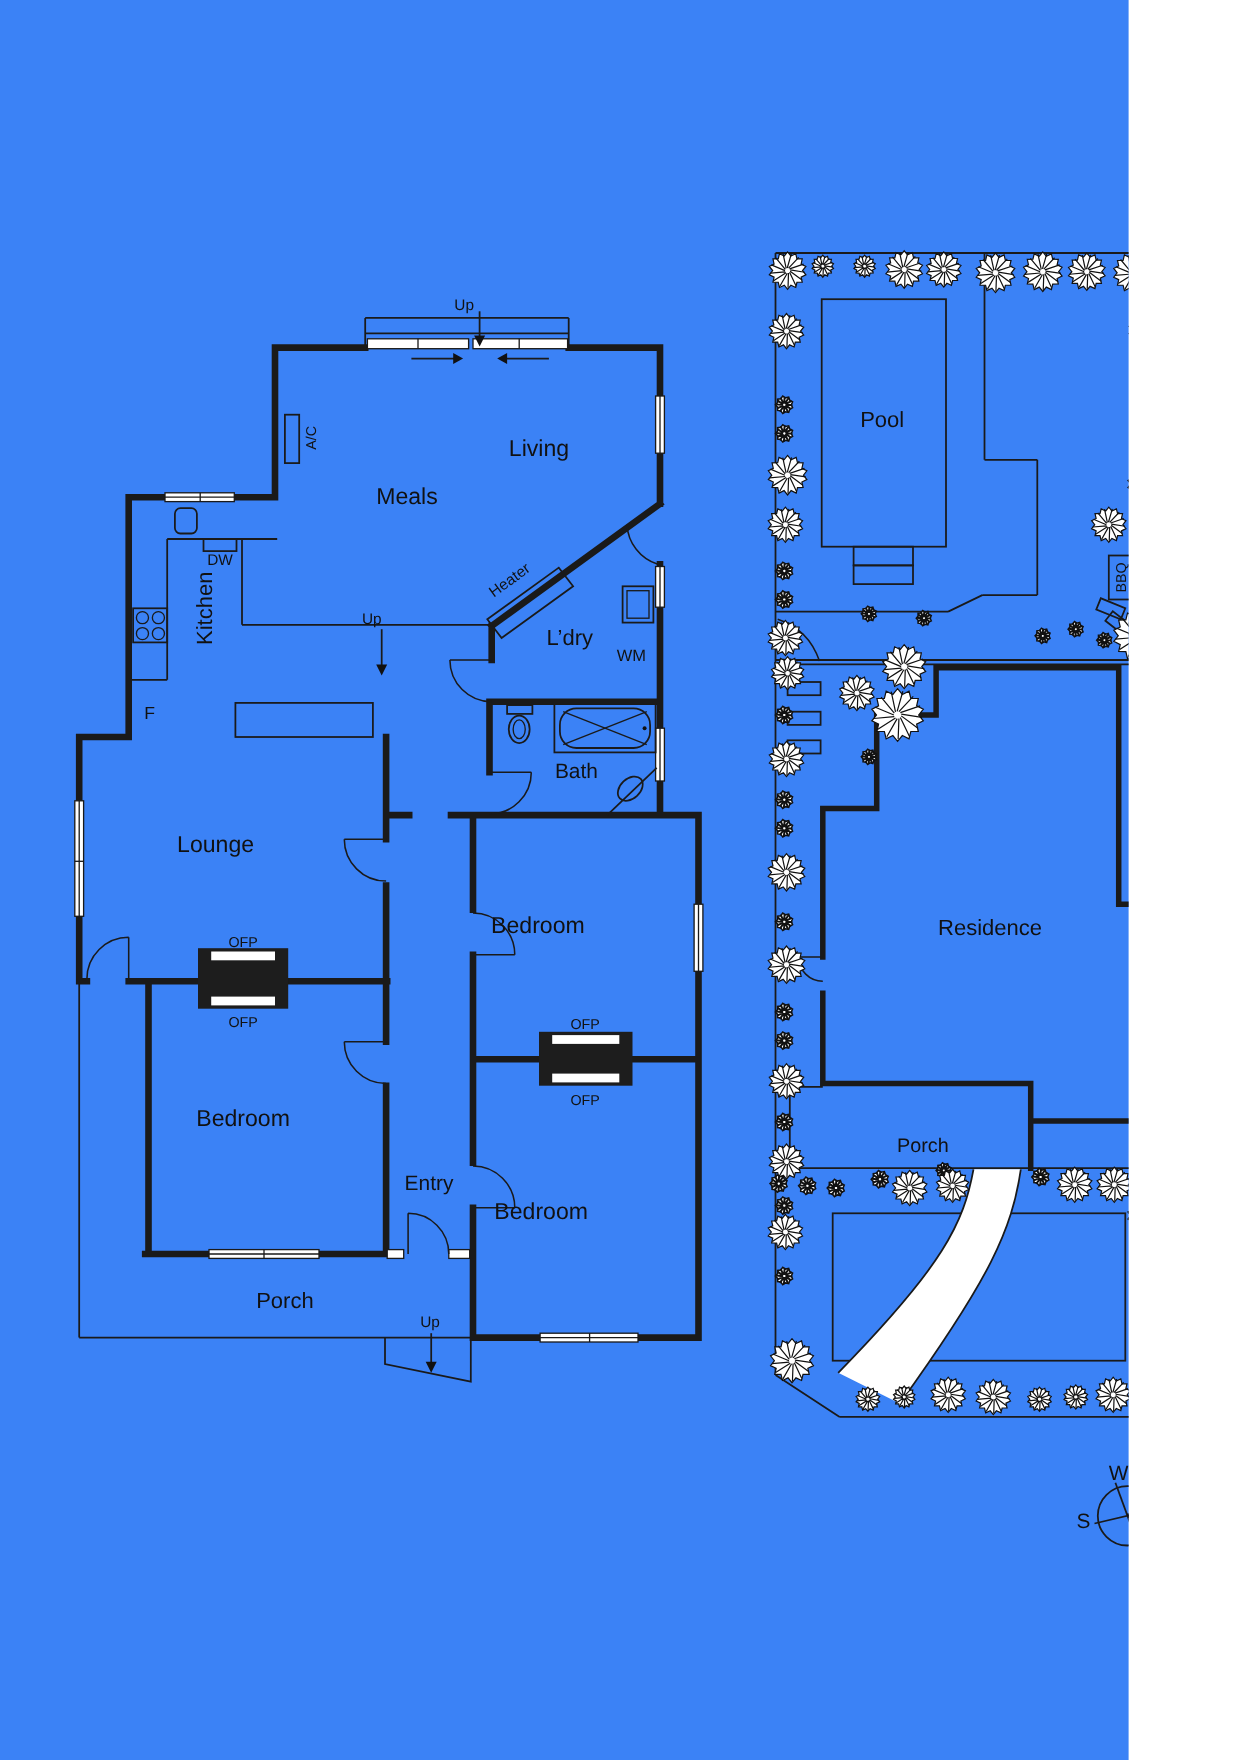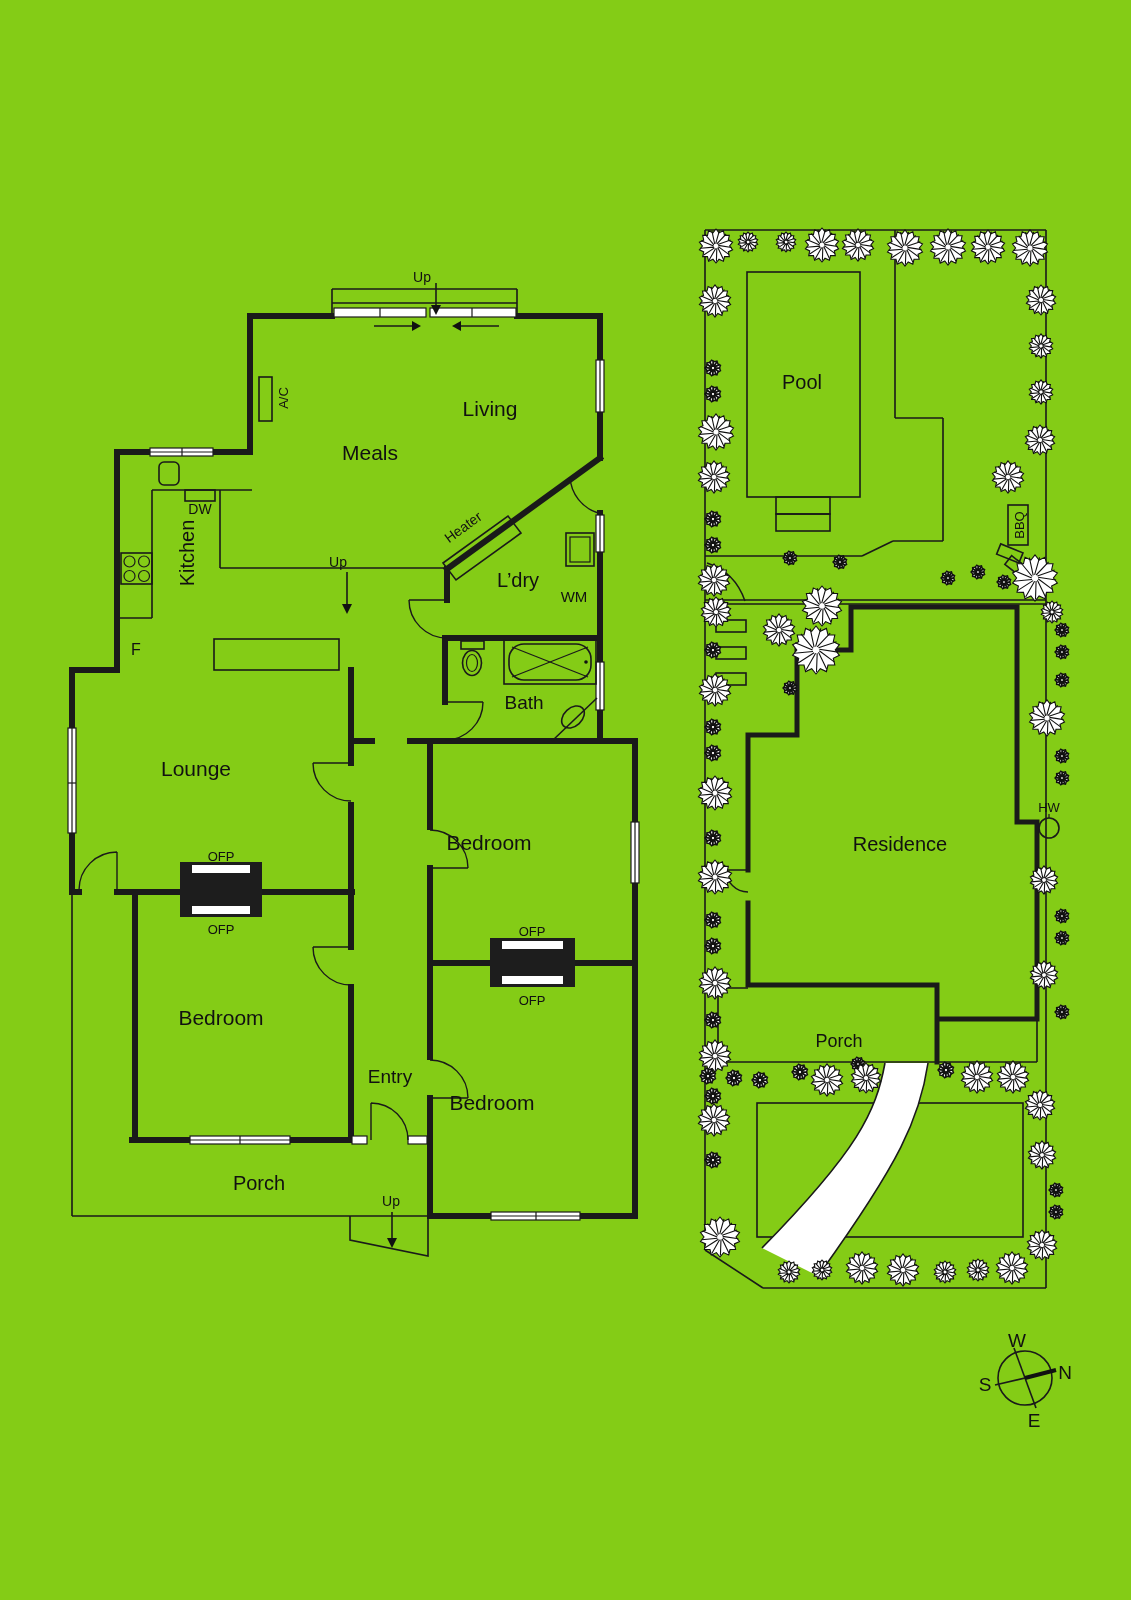--- a/index.html
+++ b/index.html
@@ -1,16 +1,16 @@
 <!DOCTYPE html>
 <html><head>
 <meta charset="utf-8">
 <style>
   html,body{margin:0;padding:0;background:#fff;}
-  .page{width:1131px;height:1600px;background:#84cc16;position:relative;overflow:hidden;}
+  .page{width:1026px;height:1600px;background:#3b82f6;position:relative;overflow:hidden;}
   svg{display:block;}
   text{font-family:"Liberation Sans","DejaVu Sans",sans-serif;fill:#111;}
   .wall{stroke:#1a1a1a;stroke-width:6;fill:none;stroke-linecap:square;}
   .wall5{stroke:#1a1a1a;stroke-width:5;fill:none;stroke-linecap:square;}
   .thin{stroke:#1a1a1a;stroke-width:1.6;fill:none;}
   .thin2{stroke:#1a1a1a;stroke-width:1.2;fill:none;}
   .door{stroke:#1a1a1a;stroke-width:1.4;fill:none;}
   .winfill{fill:#fff;stroke:#1a1a1a;stroke-width:1.2;}
   .fp{fill:#1d1d1d;stroke:none;}
   .slot{fill:#fff;stroke:none;}

